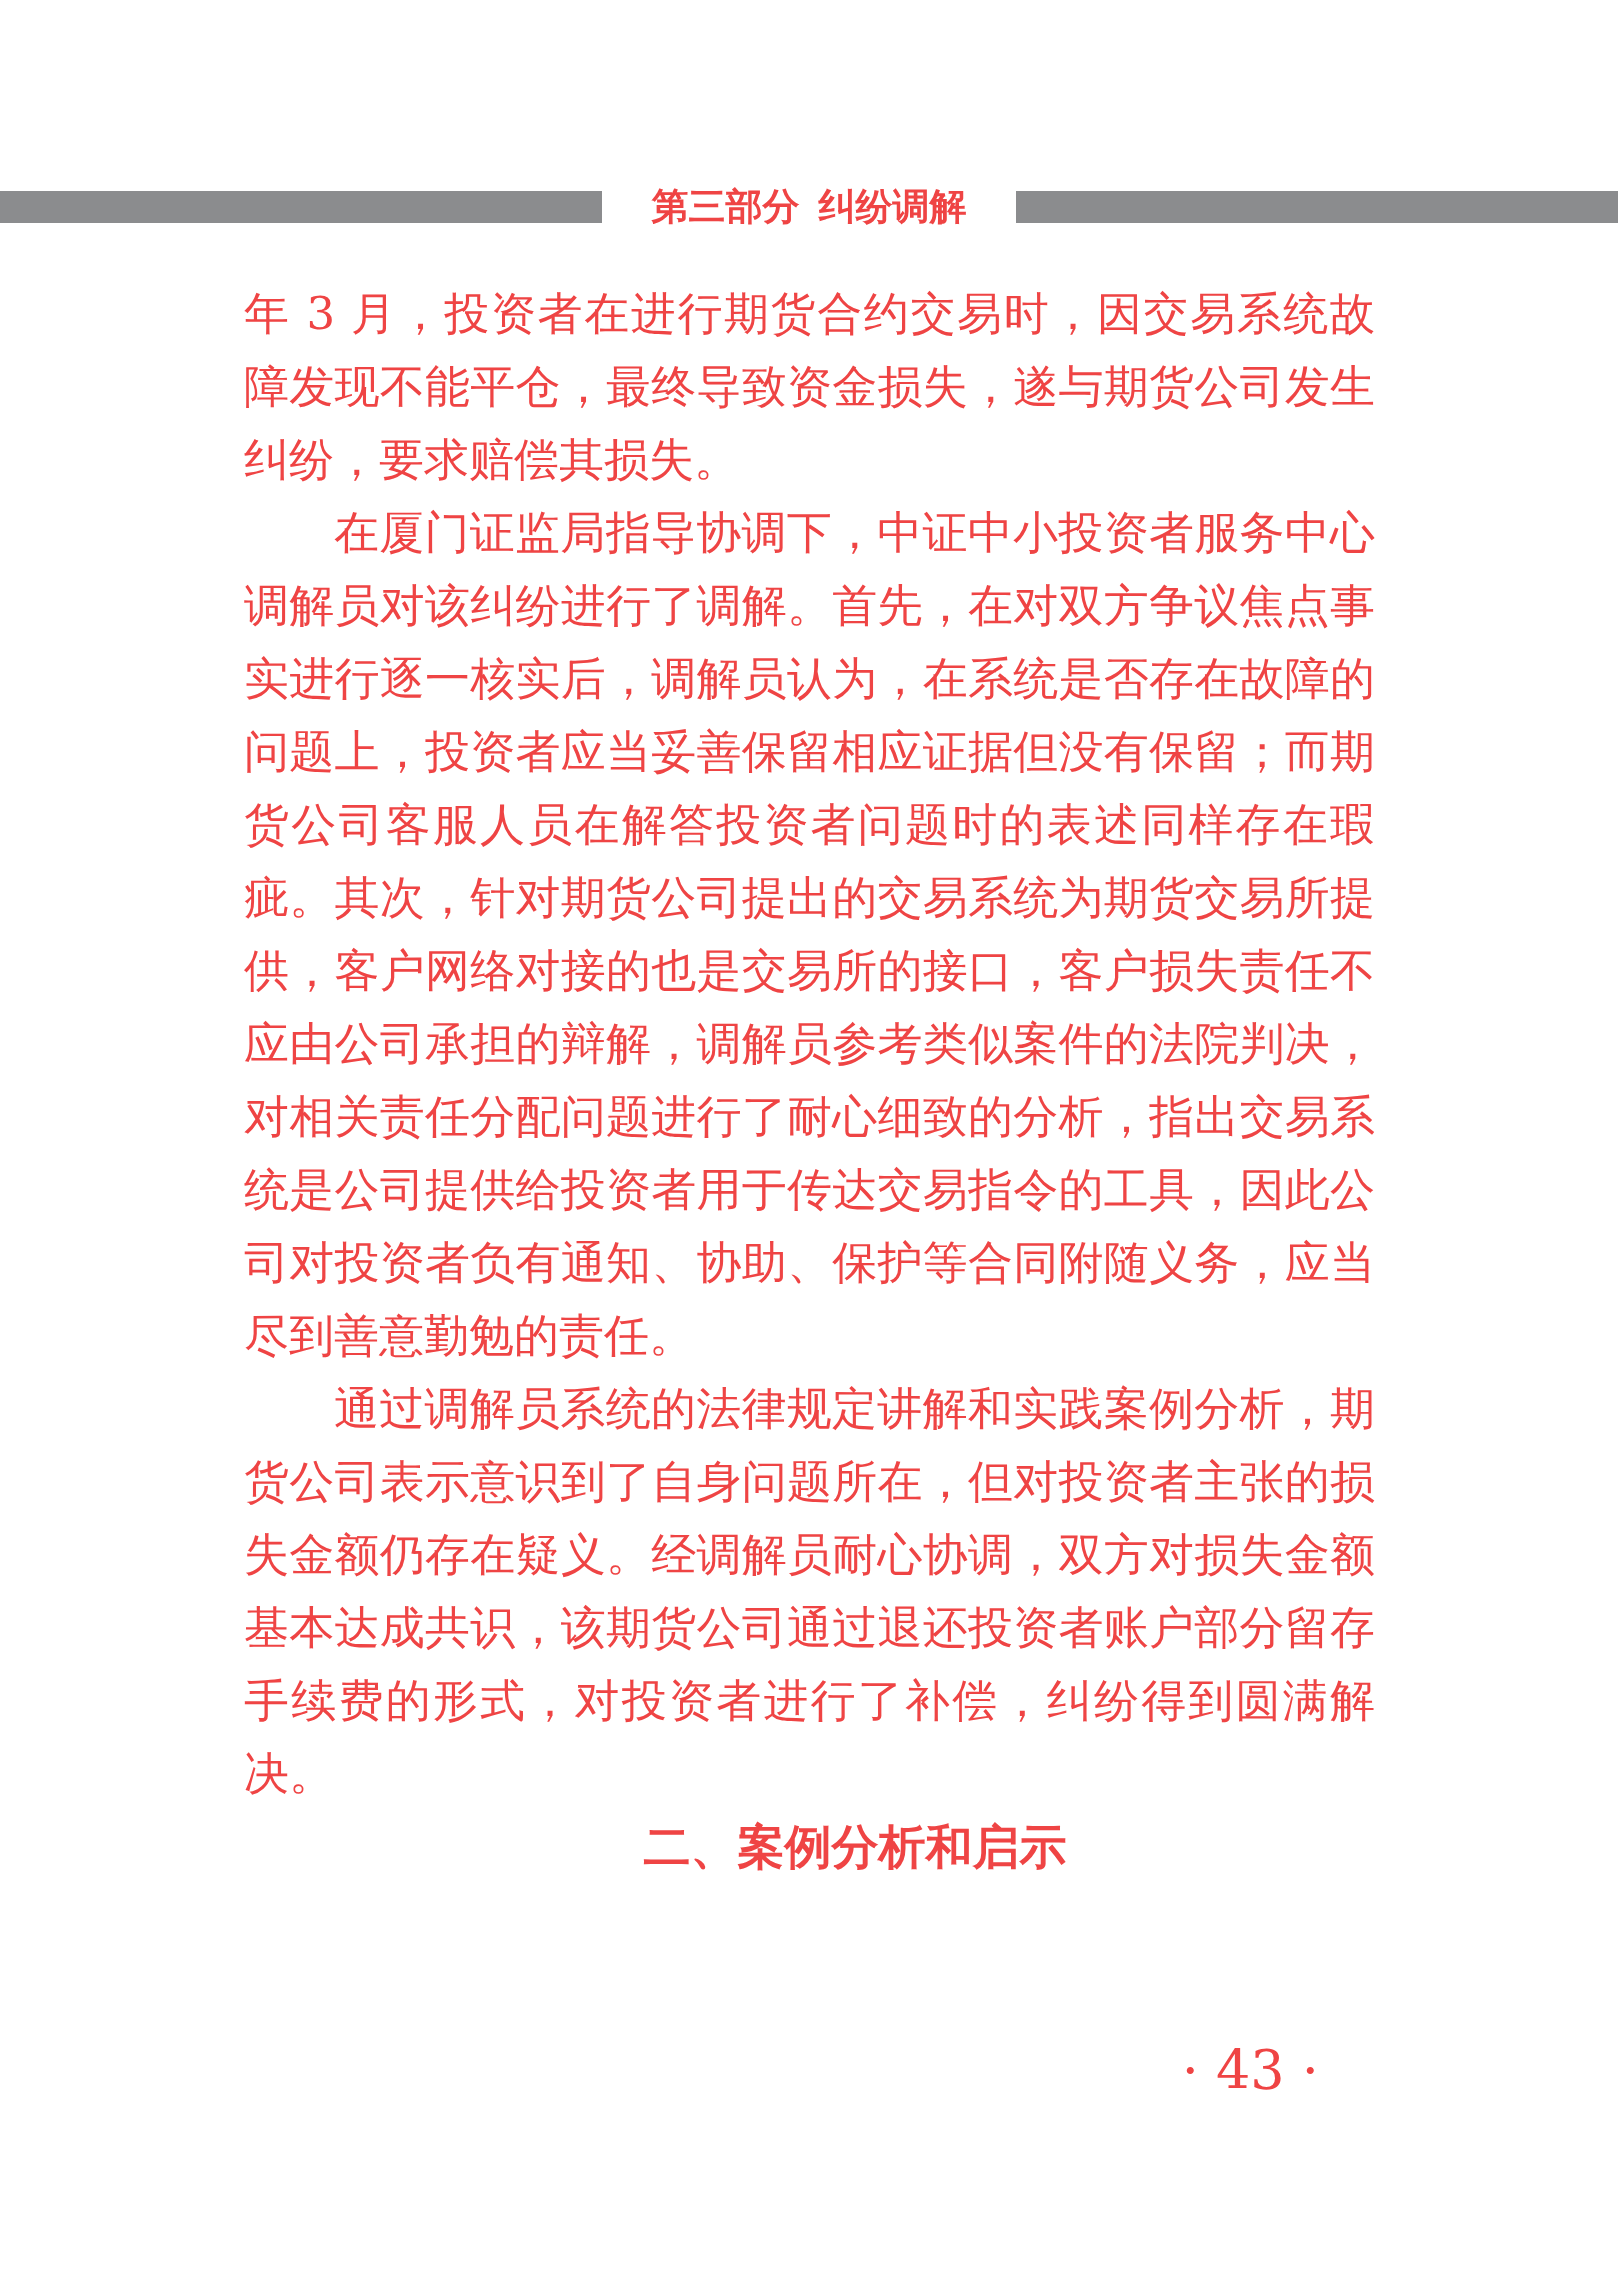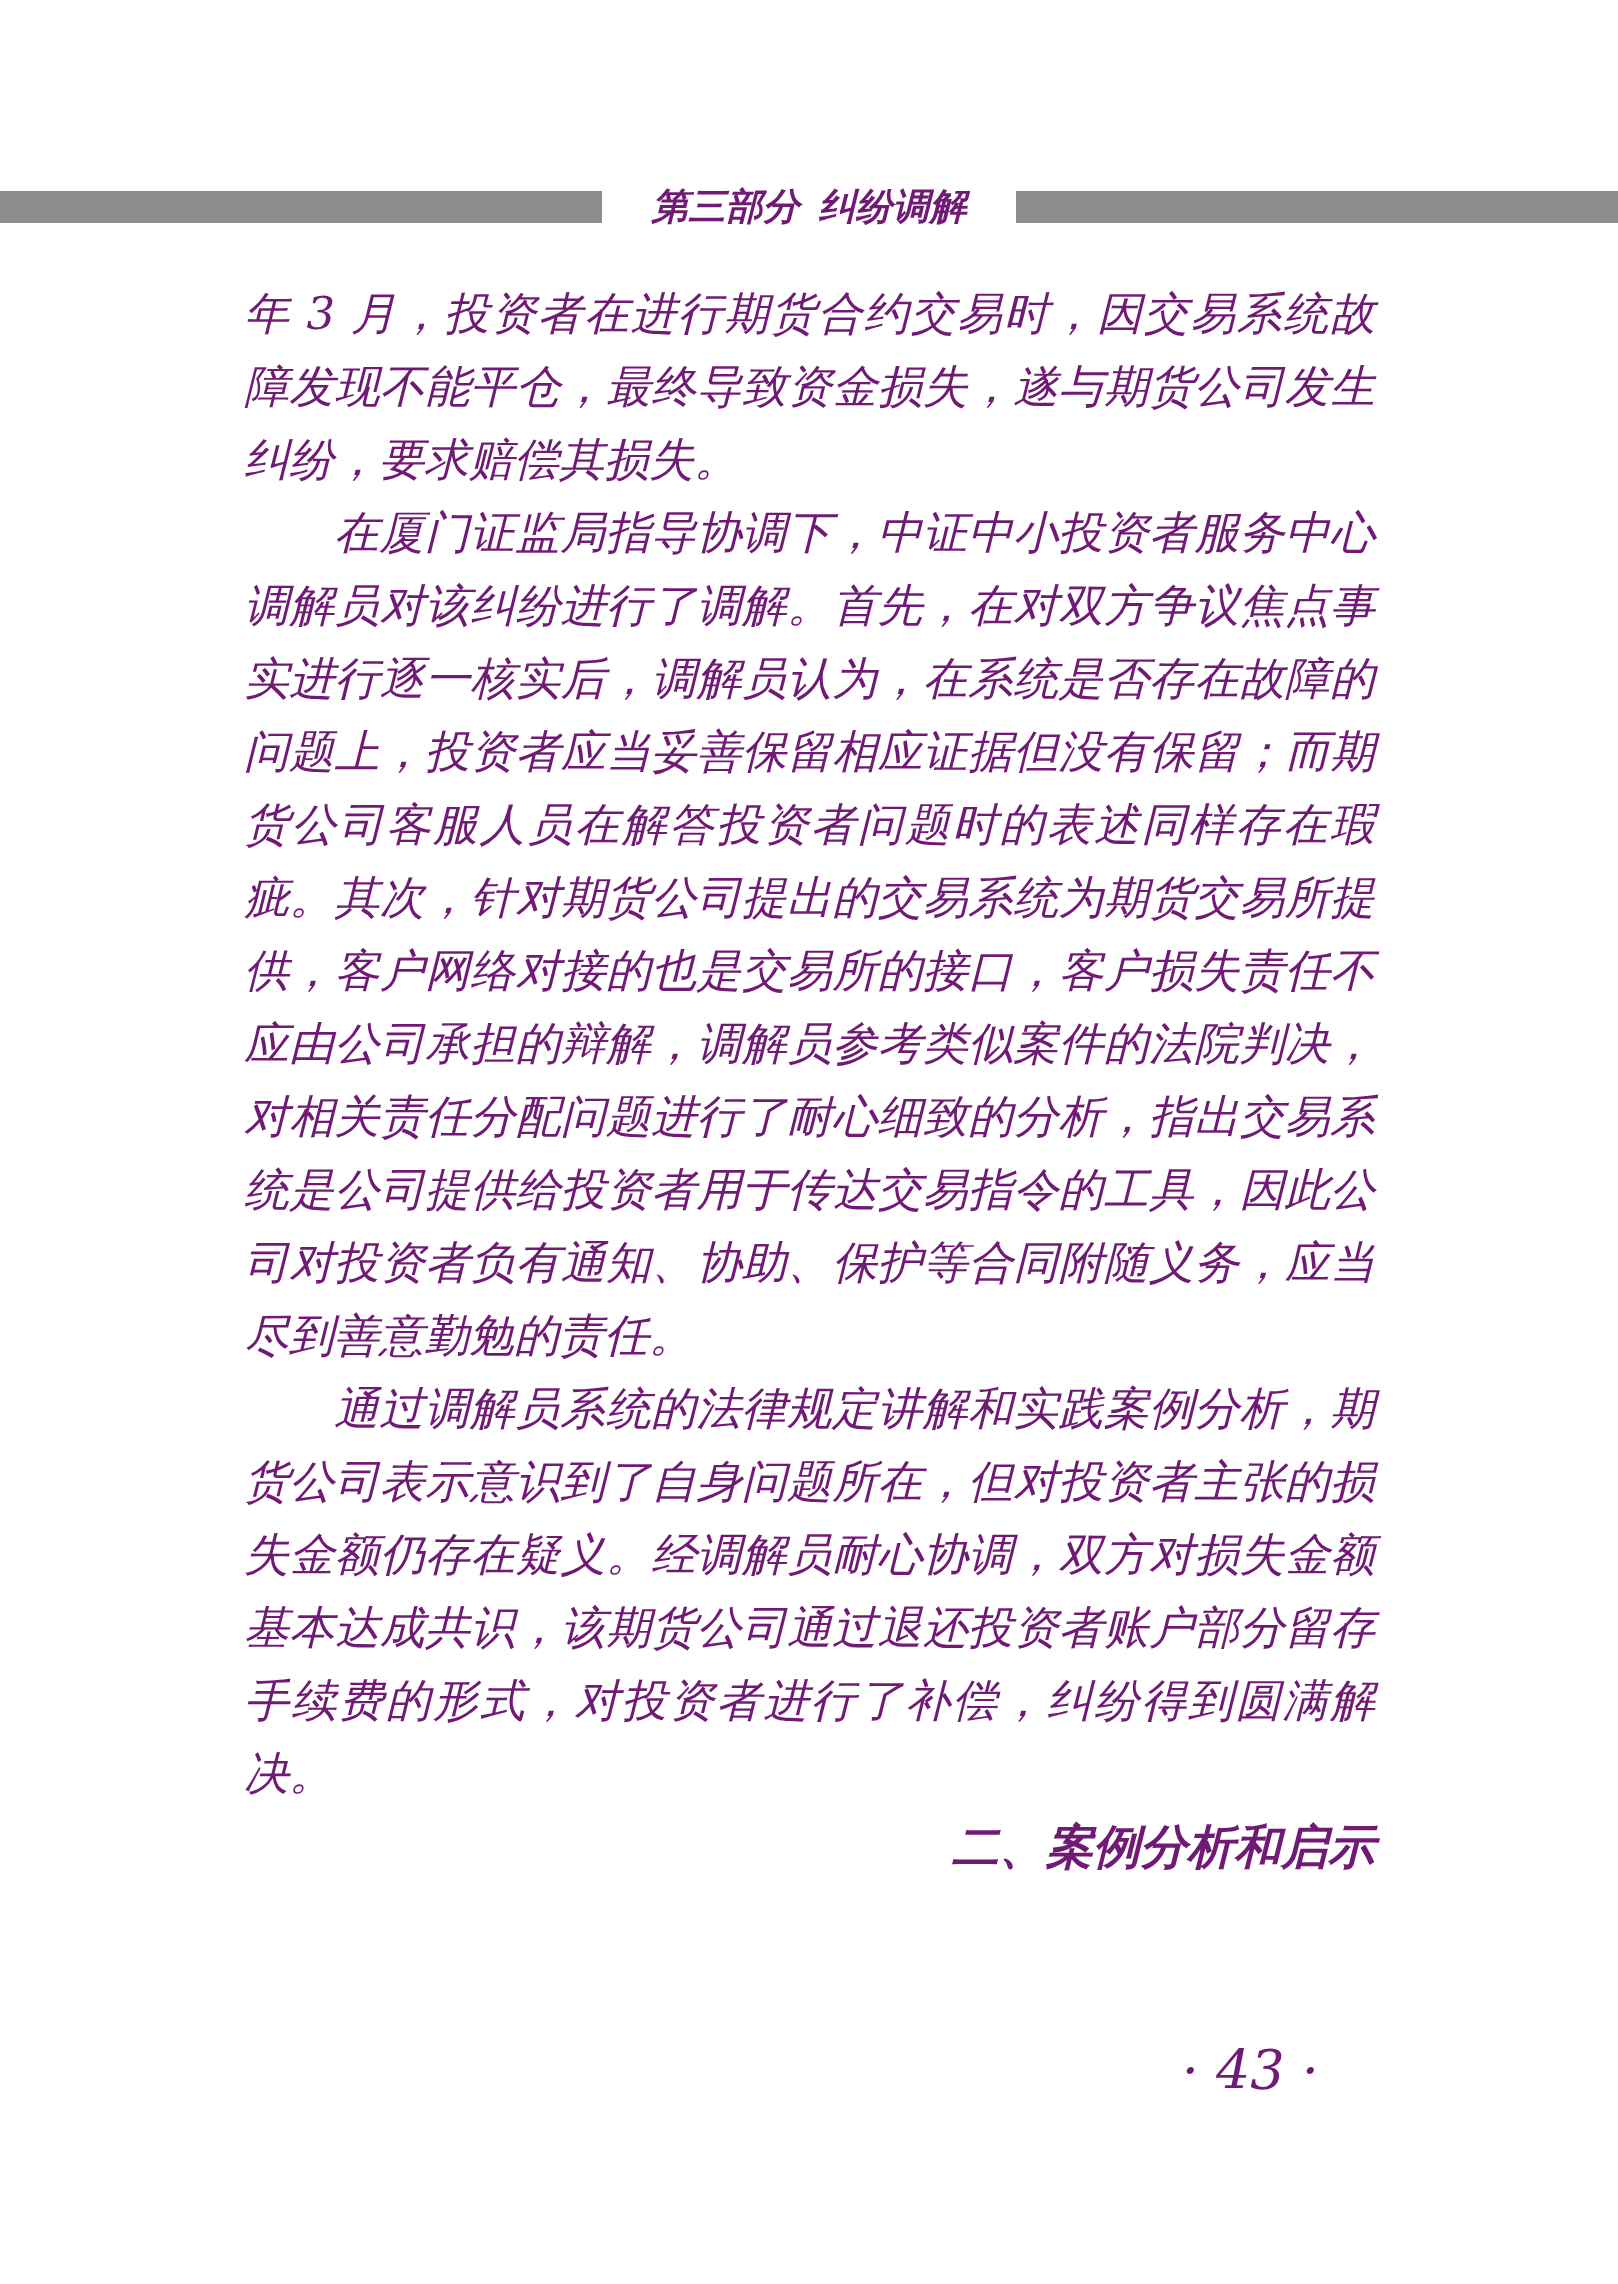--- a/index.html
+++ b/index.html
@@ -2,24 +2,23 @@
 <html lang="zh" style="font-size:14.3px"><head>
 <meta charset="utf-8">
 <style>
   html, body { margin: 0; padding: 0; background: #e9e9e9; }
   .page {
     position: relative;
     width: 1618px;
     height: 2285px;
     margin: 0 auto;
     background: #ffffff;
-    color: #701a75;
+    color: #ef4444;
     font-family: "DejaVu Serif", "Liberation Serif", serif;
     overflow: hidden;
-    font-style: italic;
   }
 
   
   .header-bar {
     position: absolute;
     top: 191px;
     height: 32px;
     background: #8b8c8e;
   }
   .header-bar.left  { left: 0; width: 602px; }
@@ -57,21 +56,21 @@
     text-indent: 2em;
   }
   .text-block p.flush { text-indent: 0; }
   .section-heading {
     margin: 0;
     font-family: "DejaVu Sans", "Liberation Sans", sans-serif;
     font-weight: 700;
     font-size: 47px;
     line-height: 73px;
     text-indent: 91px;
-    text-align: right;
+    text-align: center;
   }
 
   
   .page-number {
     position: absolute;
     top: 2044px;
     left: 871px;
     width: 448px;
     text-align: right;
     font-size: 54px;

